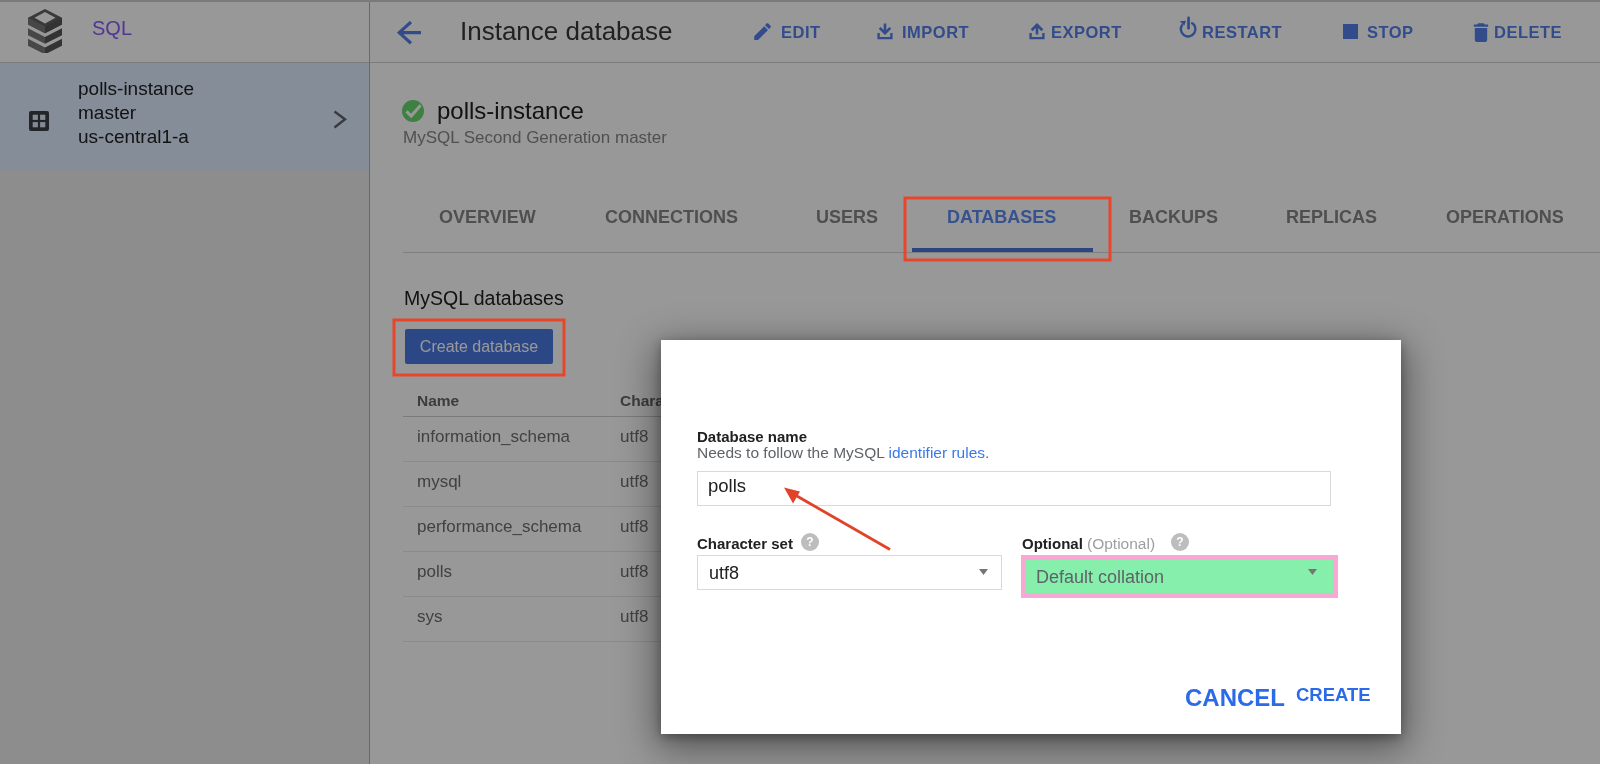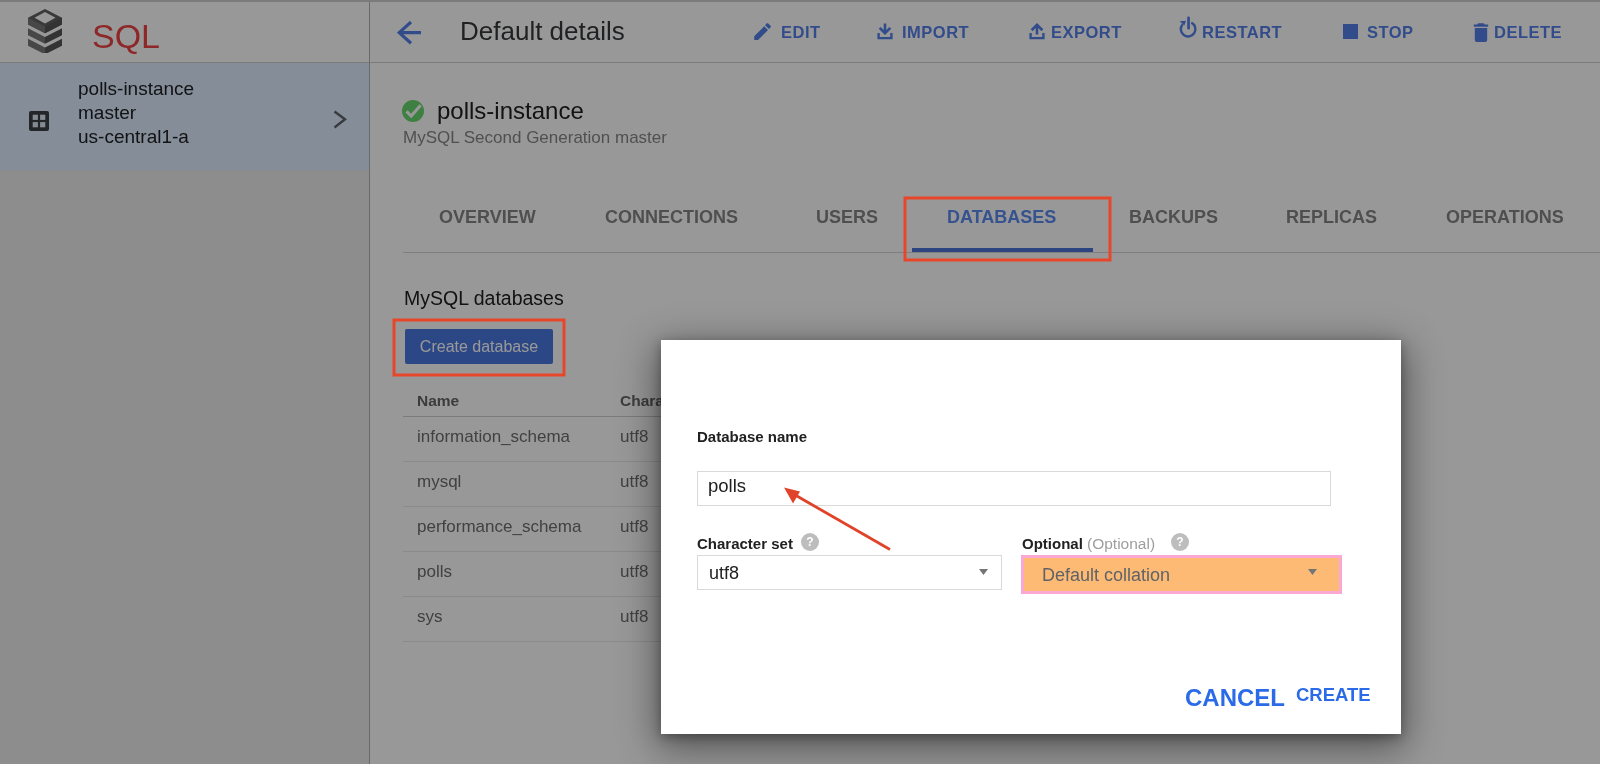--- a/index.html
+++ b/index.html
@@ -25,39 +25,39 @@
   <svg class="abs" style="left:28px;top:9px" width="34" height="44" viewBox="0 0 34 48" preserveAspectRatio="none">
     <path d="M17 0 L34 9.5 L34 17 L17 26.5 L0 17 L0 9.5 Z" fill="#616161"></path>
     <path d="M0 9.5 L17 19 L17 26.5 L0 17 Z" fill="#787878"></path>
     <path d="M17 19 L34 9.5 L34 17 L17 26.5 Z" fill="#575757"></path>
     <path d="M17 3.2 L27.5 9.5 L17 15.8 L6.5 9.5 Z" fill="#ffffff"></path>
     <path d="M0 21 L17 30.5 L17 38 L0 28.5 Z" fill="#787878"></path>
     <path d="M17 30.5 L34 21 L34 28.5 L17 38 Z" fill="#575757"></path>
     <path d="M0 32.5 L17 42 L17 49.5 L0 40 Z" fill="#787878"></path>
     <path d="M17 42 L34 32.5 L34 40 L17 49.5 Z" fill="#575757"></path>
   </svg>
-  <div class="abs" style="left:92px;top:17px;font-size:34px;color:#ef4444">SQL</div>
+  <div class="abs" style="left:92px;top:17px;font-size:20px;color:#8b5cf6">SQL</div>
 
   <svg class="abs" style="left:29px;top:111px" width="20" height="20" viewBox="0 0 20 20">
     <rect x="0" y="0" width="20" height="20" rx="2" fill="#3c4043"></rect>
     <rect x="3.7" y="3.7" width="5.2" height="5.2" fill="#dde9f8"></rect>
     <rect x="11.1" y="3.7" width="5.2" height="5.2" fill="#dde9f8"></rect>
     <rect x="3.7" y="11.1" width="5.2" height="5.2" fill="#dde9f8"></rect>
     <rect x="11.1" y="11.1" width="5.2" height="5.2" fill="#dde9f8"></rect>
   </svg>
   <div class="abs" style="left:78px;top:77px;font-size:19px;line-height:24px;color:#202124">polls-instance<br>master<br>us-central1-a</div>
   <svg class="abs" style="left:331px;top:110px" width="16" height="19" viewBox="0 0 16 19">
     <path d="M3.5 1.5 L14 9.3 L3.5 17.5" fill="none" stroke="#5f6368" stroke-width="2.4"></path>
   </svg>
 
   <div class="abs" style="left:370px;top:2px;width:1230px;height:60px;background:#fff;border-bottom:1px solid #cfcfcf"></div>
   <svg class="abs" style="left:397px;top:21px" width="25" height="24" viewBox="0 0 25 24">
     <path d="M24 11.6 L2.2 11.6 M14 1 L2.2 11.6 L14 22.2" fill="none" stroke="#5580ea" stroke-width="3.2"></path>
   </svg>
-  <div class="abs" style="left:460px;top:16px;font-size:26px;color:#37383a">Default details</div>
+  <div class="abs" style="left:460px;top:16px;font-size:26px;color:#37383a">Instance database</div>
 
   <svg class="abs" style="left:752px;top:22px" width="20" height="20" viewBox="0 0 20 20">
     <path d="M2.2 14.2 V18 H6 L16 8 L12.2 4.2 Z M18.5 5.5 c0.5-0.5 0.5-1.3 0-1.8 L16.3 1.5 c-0.5-0.5-1.3-0.5-1.8 0 L13.1 3.3 L16.9 7.1 Z" fill="#5580ea"></path>
   </svg>
   <div class="abs" style="left:781px;top:23px;font-size:16.5px;font-weight:700;letter-spacing:.5px;color:#5580ea">EDIT</div>
 
   <svg class="abs" style="left:875px;top:22px" width="20" height="20" viewBox="0 0 20 20">
     <path d="M8.7 1.5 h2.6 v6.5 l3.1-3.1 1.9 1.9 L10 13.1 3.7 6.8 5.6 4.9 8.7 8 Z" fill="#5580ea"></path>
     <path d="M2.4 11 h2.4 v4 h10.4 v-4 h2.4 v6.3 H2.4 Z" fill="#5580ea"></path>
   </svg>
@@ -128,41 +128,42 @@
   <div class="abs" style="left:417px;top:607px;font-size:17px;color:#6e6e6e">sys</div>
   <div class="abs" style="left:620px;top:607px;font-size:17px;color:#6e6e6e">utf8</div>
   <div class="abs" style="left:403px;top:641px;width:597px;height:1px;background:#e8e8e8"></div>
 </div>
 
 <div id="dim"></div>
 
 <div id="modal" style="left:661px;top:340px;width:740px;height:394px;background:#fff;
      box-shadow:0 10px 36px 4px rgba(0,0,0,0.45),0 3px 10px rgba(0,0,0,0.3)">
   <div class="abs" style="left:36px;top:88px;font-size:15px;font-weight:700;color:#212121">Database name</div>
+  <div class="abs" style="left:36px;top:104px;font-size:15.5px;color:#5f6368">Needs to follow the MySQL <span style="color:#3b78e8">identifier rules</span>.</div>
   <div class="abs" style="left:36px;top:131px;width:622px;height:33px;border:1px solid #d9d9d9;background:#fff;
        font-size:18.5px;color:#212121;line-height:28px;padding-left:10px;box-sizing:content-box">polls</div>
 
   <div class="abs" style="left:36px;top:195px;font-size:15px;font-weight:700;color:#212121">Character set</div>
   <svg class="abs" style="left:140px;top:193px" width="18" height="18" viewBox="0 0 18 18">
     <circle cx="9" cy="9" r="9" fill="#bdbdbd"></circle>
     <text x="9" y="13.4" font-size="12" font-weight="700" fill="#ffffff" text-anchor="middle" font-family="Liberation Sans">?</text>
   </svg>
   <div class="abs" style="left:36px;top:215px;width:292px;height:33px;border:1px solid #d9d9d9;background:#fff;
        font-size:18px;color:#212121;line-height:34px;padding-left:11px;box-sizing:content-box">utf8</div>
   <svg class="abs" style="left:317px;top:229px" width="11" height="6" viewBox="0 0 12 8">
     <path d="M0 0 h12 L6 8 Z" fill="#757575"></path>
   </svg>
 
   <div class="abs" style="left:361px;top:195px;font-size:15px;color:#212121"><b>Optional</b> <span style="font-size:15.5px;color:#9e9e9e">(Optional)</span></div>
   <svg class="abs" style="left:510px;top:193px" width="18" height="18" viewBox="0 0 18 18">
     <circle cx="9" cy="9" r="9" fill="#bdbdbd"></circle>
     <text x="9" y="13.4" font-size="12" font-weight="700" fill="#ffffff" text-anchor="middle" font-family="Liberation Sans">?</text>
   </svg>
-  <div class="abs" style="left:360px;top:215px;width:297px;height:33px;border:3px solid #f9a8d4;background:#fdba74;
-       font-size:18px;color:#5f6368;line-height:34px;padding-left:18px;box-sizing:content-box">Default collation</div>
+  <div class="abs" style="left:360px;top:215px;width:297px;height:33px;border:5px solid #f9a8d4;background:#86efac;
+       font-size:18px;color:#5f6368;line-height:34px;padding-left:10px;box-sizing:content-box">Default collation</div>
   <svg class="abs" style="left:646px;top:229px" width="11" height="6" viewBox="0 0 12 8">
     <path d="M0 0 h12 L6 8 Z" fill="#757575"></path>
   </svg>
 
   <div class="abs" style="left:524px;top:344px;font-size:24px;font-weight:700;letter-spacing:0px;color:#2b6be8">CANCEL</div>
   <div class="abs" style="left:635px;top:344px;font-size:18.5px;font-weight:700;letter-spacing:0px;color:#2b6be8">CREATE</div>
 </div>
 
 <svg id="anno" width="1600" height="764" viewBox="0 0 1600 764">
   <rect x="905" y="198" width="205" height="62" fill="none" stroke="#e8462b" stroke-width="3"></rect>

